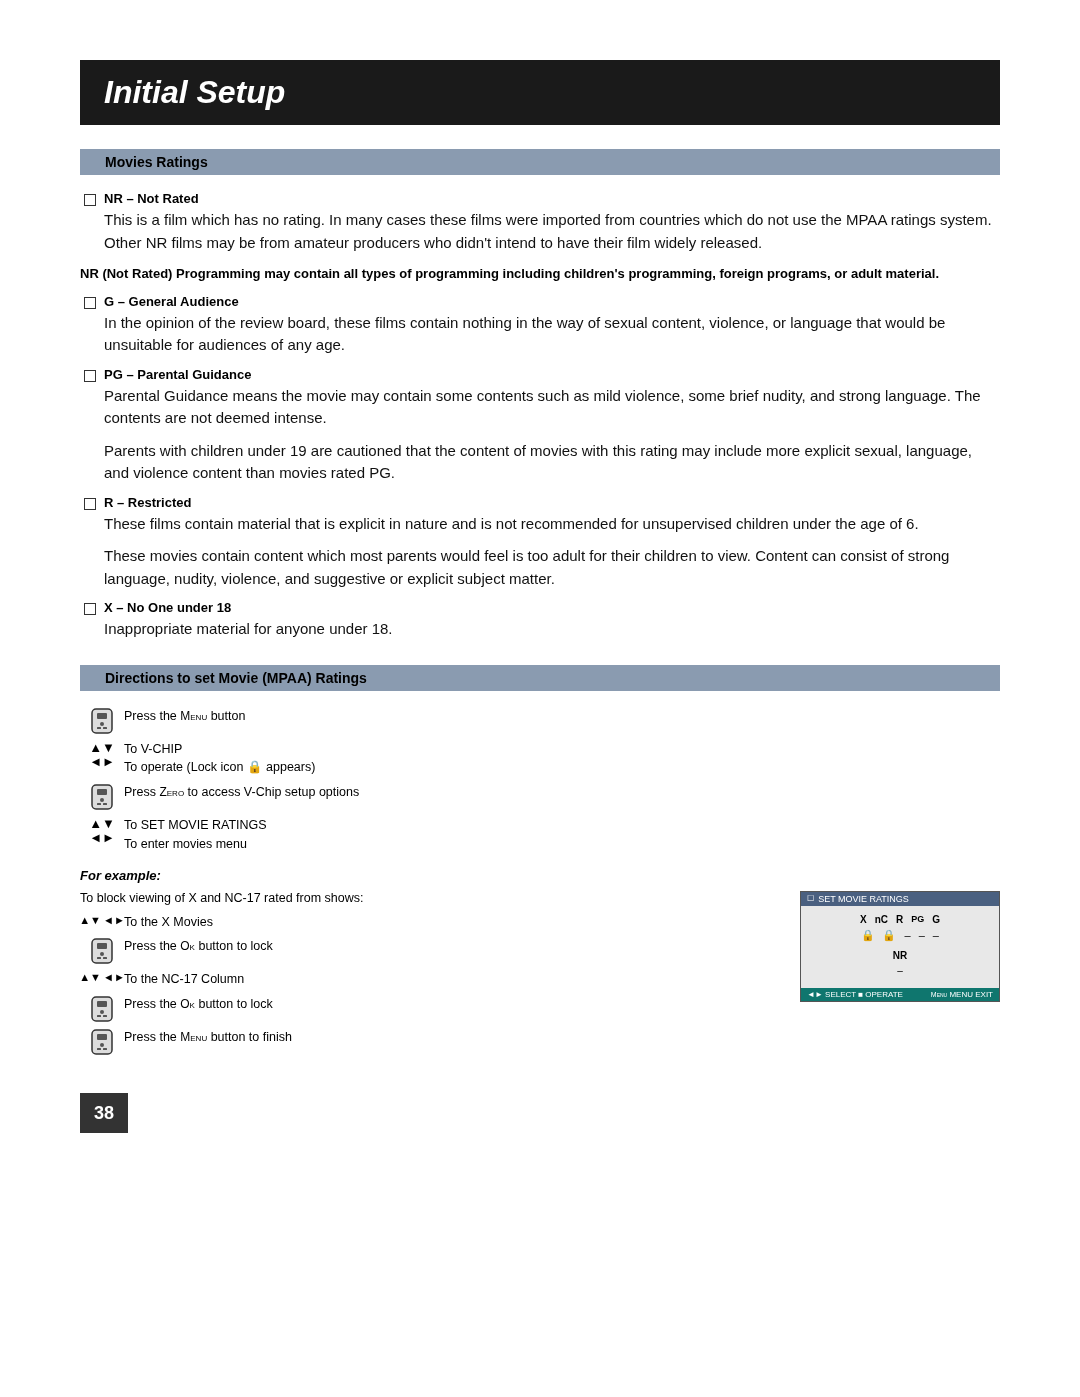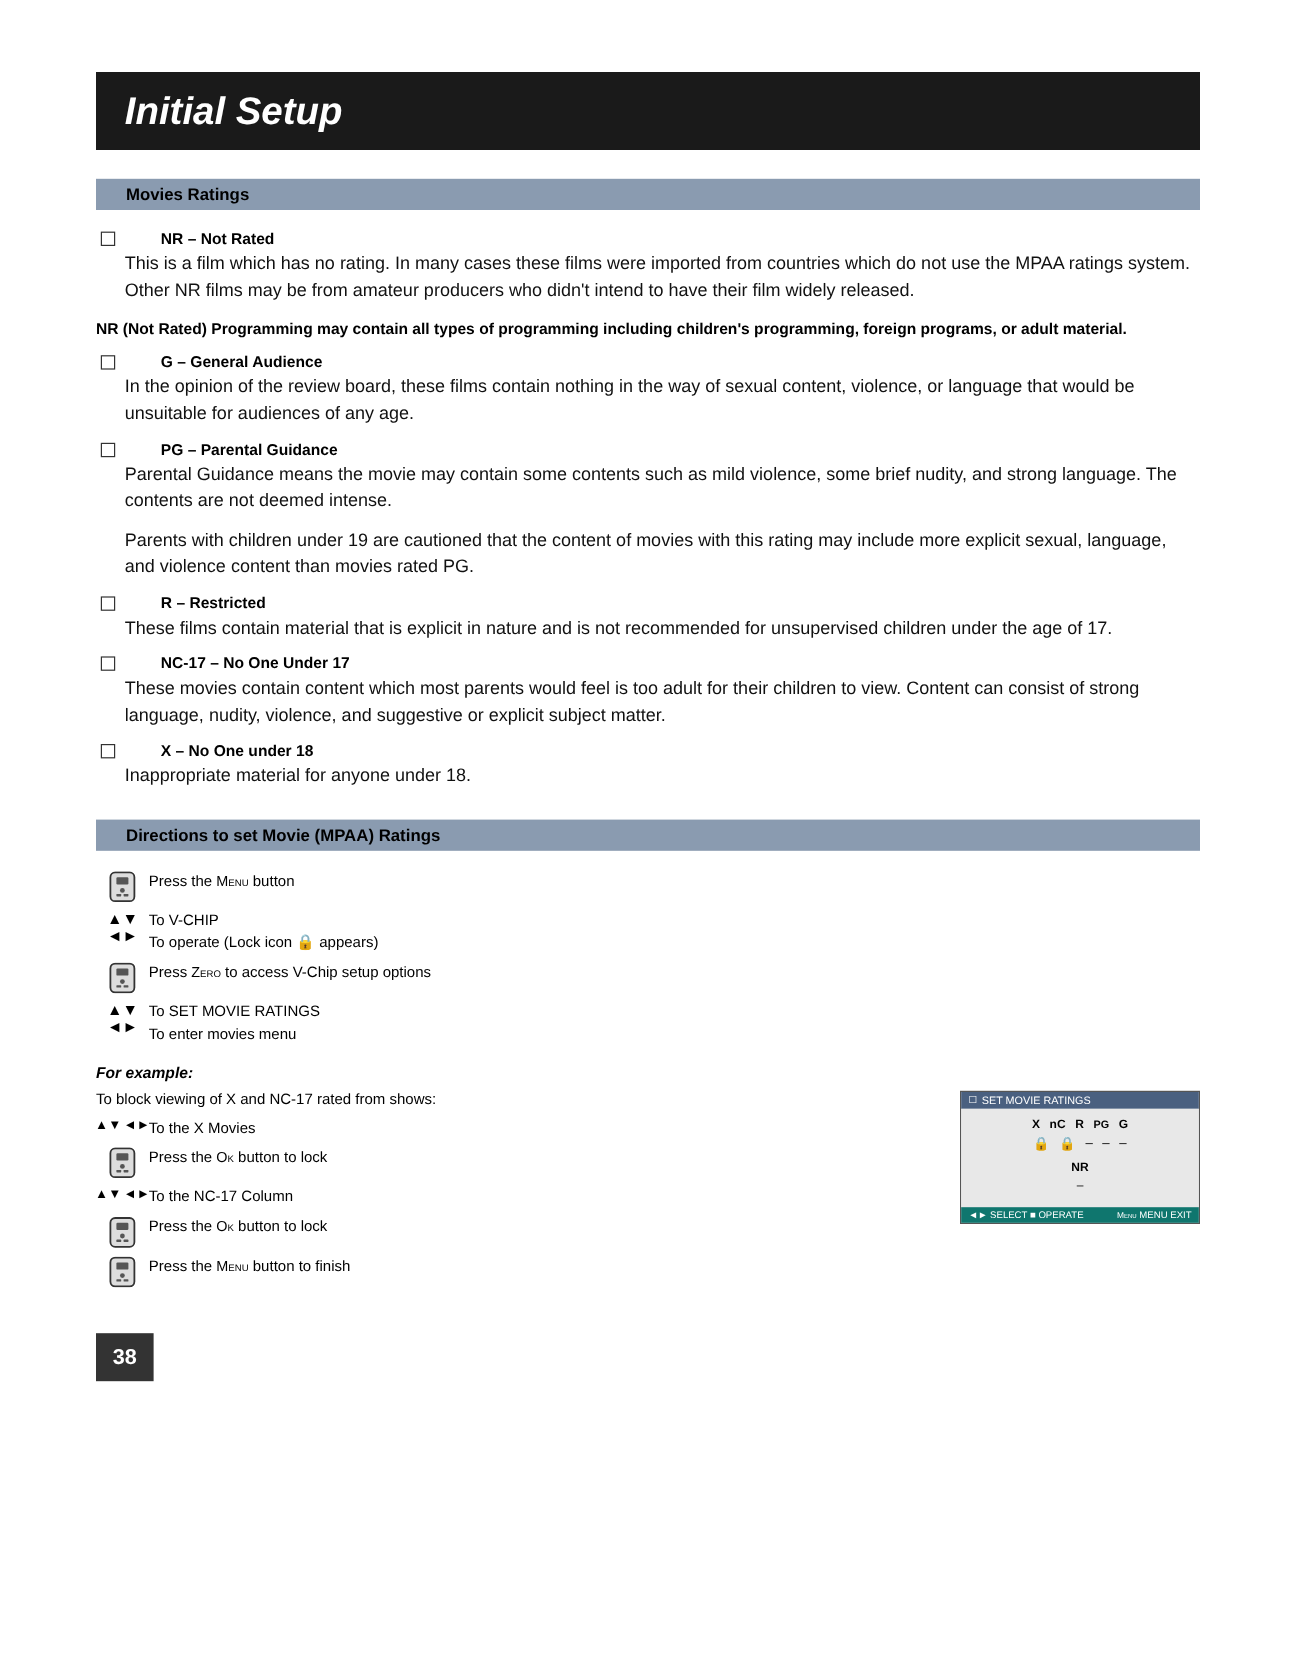--- a/index.html
+++ b/index.html
@@ -32,23 +32,22 @@
       margin-bottom: 16px;
     }
 
     .rating-item {
       margin-bottom: 10px;
       padding-left: 4px;
     }
 
     .rating-title-row {
       display: flex;
-      align-items: center;
+      align-items: flex-end;
       margin-bottom: 3px;
-      gap: 30px;
     }
 
     .checkbox-icon {
       width: 12px;
       height: 12px;
       border: 1.5px solid #333;
       display: inline-block;
       margin-right: 8px;
       margin-top: 1px;
       flex-shrink: 0;
@@ -238,28 +237,24 @@
 
 <div class="rating-item">
   <div class="rating-desc">Parents with children under 19 are cautioned that the content of movies with this rating may include more explicit sexual, language, and violence content than movies rated PG.</div>
 </div>
 
 <div class="rating-item">
   <div class="rating-title-row">
     <span class="checkbox-icon"></span>
     <span class="rating-title">R – Restricted</span>
   </div>
-  <div class="rating-desc">These films contain material that is explicit in nature and is not recommended for unsupervised children under the age of 17.</div>
-</div>
-
-<div class="rating-item">
-  <div class="rating-title-row">
-    <span class="checkbox-icon"></span>
-    <span class="rating-title">NC-17 – No One Under 17</span>
-  </div>
+  <div class="rating-desc">These films contain material that is explicit in nature and is not recommended for unsupervised children under the age of 6.</div>
+</div>
+
+<div class="rating-item">
   <div class="rating-desc">These movies contain content which most parents would feel is too adult for their children to view. Content can consist of strong language, nudity, violence, and suggestive or explicit subject matter.</div>
 </div>
 
 <div class="rating-item">
   <div class="rating-title-row">
     <span class="checkbox-icon"></span>
     <span class="rating-title">X – No One under 18</span>
   </div>
   <div class="rating-desc">Inappropriate material for anyone under 18.</div>
 </div>

